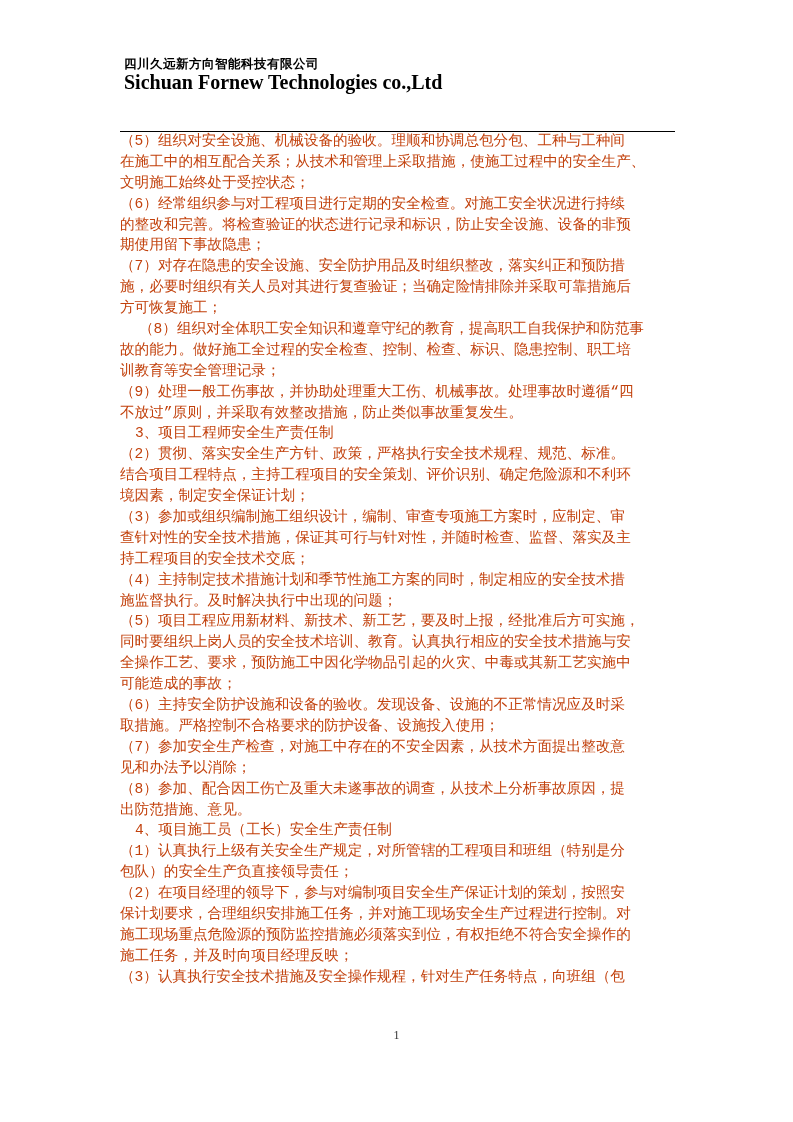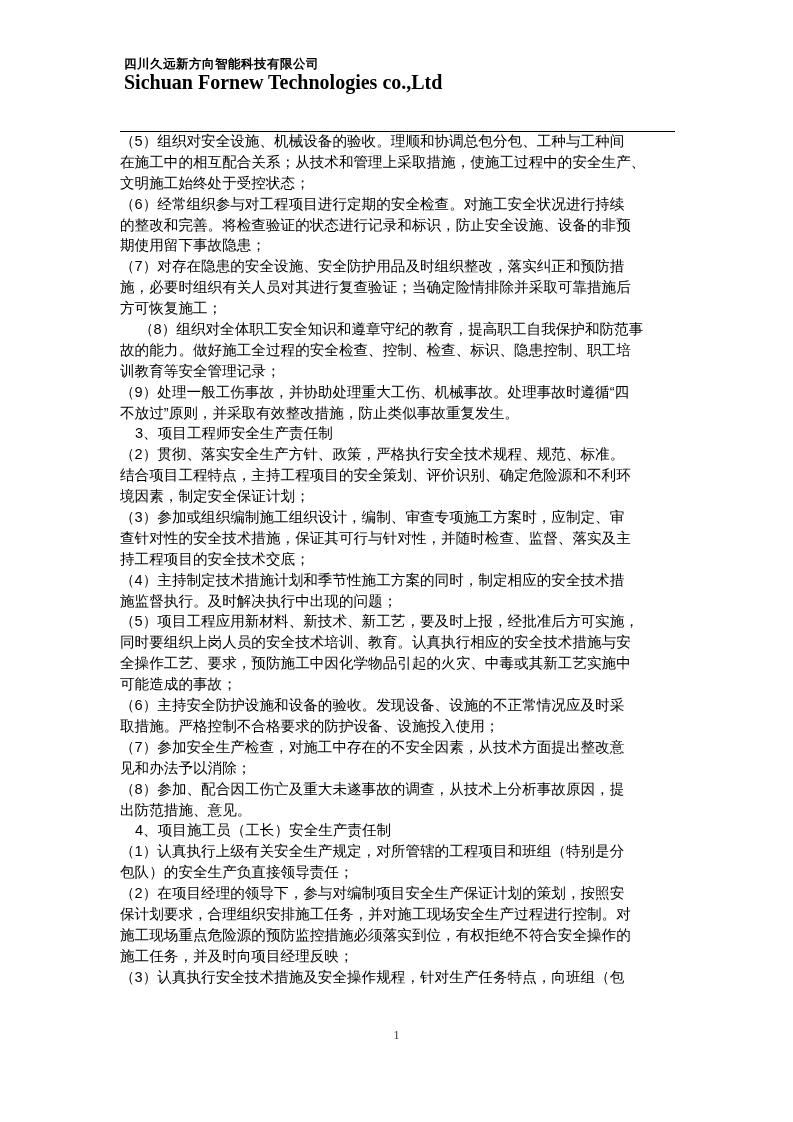--- a/index.html
+++ b/index.html
@@ -39,24 +39,24 @@
       top: 131px;
       width: 555px;
       height: 0;
       border-top: 1.2px solid #000;
     }
     .body-text {
       position: absolute;
       left: 120px;
       top: 131px;
       width: 556px;
-      font-family: Liberation Sans, sans-serif;
+      font-family: Liberation Mono, monospace;
       font-size: 14.6px;
       line-height: 20.9px;
-      color: #000000;
+      color: #c2410c;
     }
     .line {
       white-space: nowrap;
       height: 20.9px;
       overflow: visible;
     }
     .line.justify {
       text-align: justify;
       text-align-last: justify;
     }

